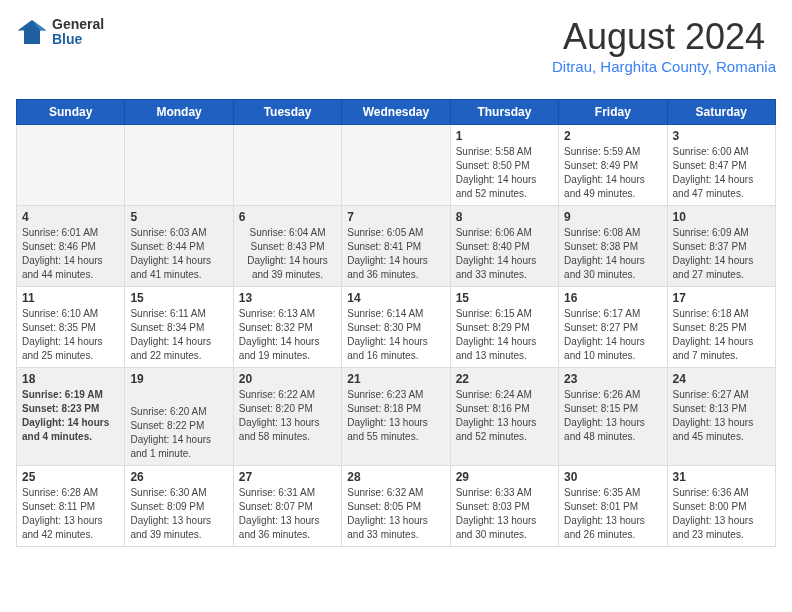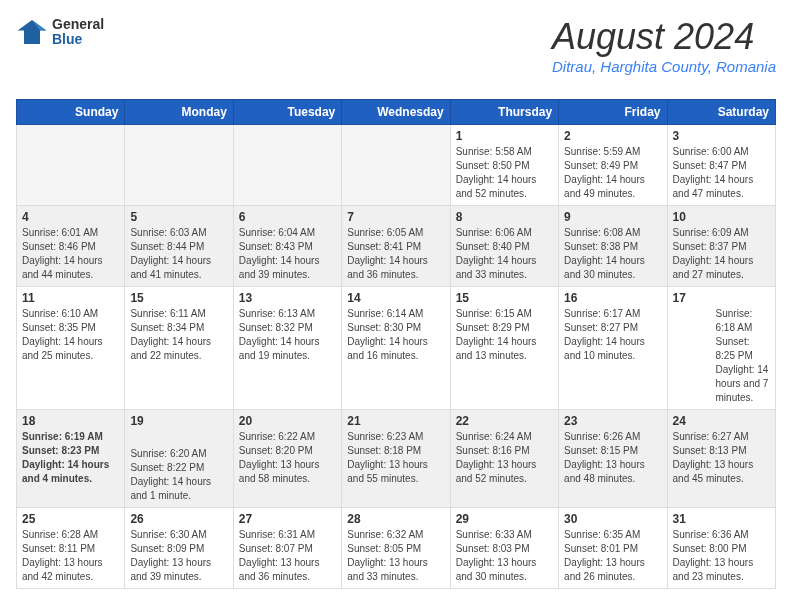--- a/index.html
+++ b/index.html
@@ -34,41 +34,40 @@
     .logo-blue {
       font-size: 14px;
       color: #2060a0;
       font-weight: bold;
     }
     .logo-icon {
       width: 32px;
       height: 32px;
     }
     .title-section {
-      text-align: left;
-      font-style: italic;
+      text-align: center;
     }
     .month-year {
       font-size: 36px;
       color: #333;
       font-weight: normal;
     }
     .location {
       font-size: 15px;
       color: #3b82f6;
     }
     .calendar {
       width: 100%;
       border-collapse: collapse;
       font-size: 11px;
     }
     .calendar th {
       background-color: #2060c0;
       color: #fff;
-      text-align: right;
+      text-align: center;
       padding: 5px 6px;
       font-size: 12px;
       font-weight: bold;
       border: 1px solid #1a50a0;
     }
     .calendar td {
       border: 1px solid #ddd;
       vertical-align: top;
       padding: 4px 5px;
       width: calc(100% / 7);
@@ -164,21 +163,21 @@
 Daylight: 14 hours and 44 minutes.</div>
         </td>
         <td>
           <div class="day-number">5</div>
           <div class="day-info" style="white-space: pre-line;">Sunrise: 6:03 AM
 Sunset: 8:44 PM
 Daylight: 14 hours and 41 minutes.</div>
         </td>
         <td>
           <div class="day-number">6</div>
-          <div class="day-info" style="white-space: pre-line;">Sunrise: 6:04 AM
+          <div class="day-info" style="white-space: pre-line; text-align: center;">Sunrise: 6:04 AM
 Sunset: 8:43 PM
 Daylight: 14 hours and 39 minutes.</div>
         </td>
         <td>
           <div class="day-number">7</div>
           <div class="day-info" style="white-space: pre-line;">Sunrise: 6:05 AM
 Sunset: 8:41 PM
 Daylight: 14 hours and 36 minutes.</div>
         </td>
         <td>
@@ -232,21 +231,21 @@
 Daylight: 14 hours and 13 minutes.</div>
         </td>
         <td>
           <div class="day-number">16</div>
           <div class="day-info" style="white-space: pre-line;">Sunrise: 6:17 AM
 Sunset: 8:27 PM
 Daylight: 14 hours and 10 minutes.</div>
         </td>
         <td>
           <div class="day-number">17</div>
-          <div class="day-info" style="white-space: pre-line; margin-left: 43px;">Sunrise: 6:18 AM
+          <div class="day-info" style="white-space: pre-line;">Sunrise: 6:18 AM
 Sunset: 8:25 PM
 Daylight: 14 hours and 7 minutes.</div>
         </td>
       </tr>
       <tr>
         <td>
           <div class="day-number">18</div>
           <div class="day-info" style="white-space: pre-line; font-weight: bold;">Sunrise: 6:19 AM
 Sunset: 8:23 PM
 Daylight: 14 hours and 4 minutes.</div>

